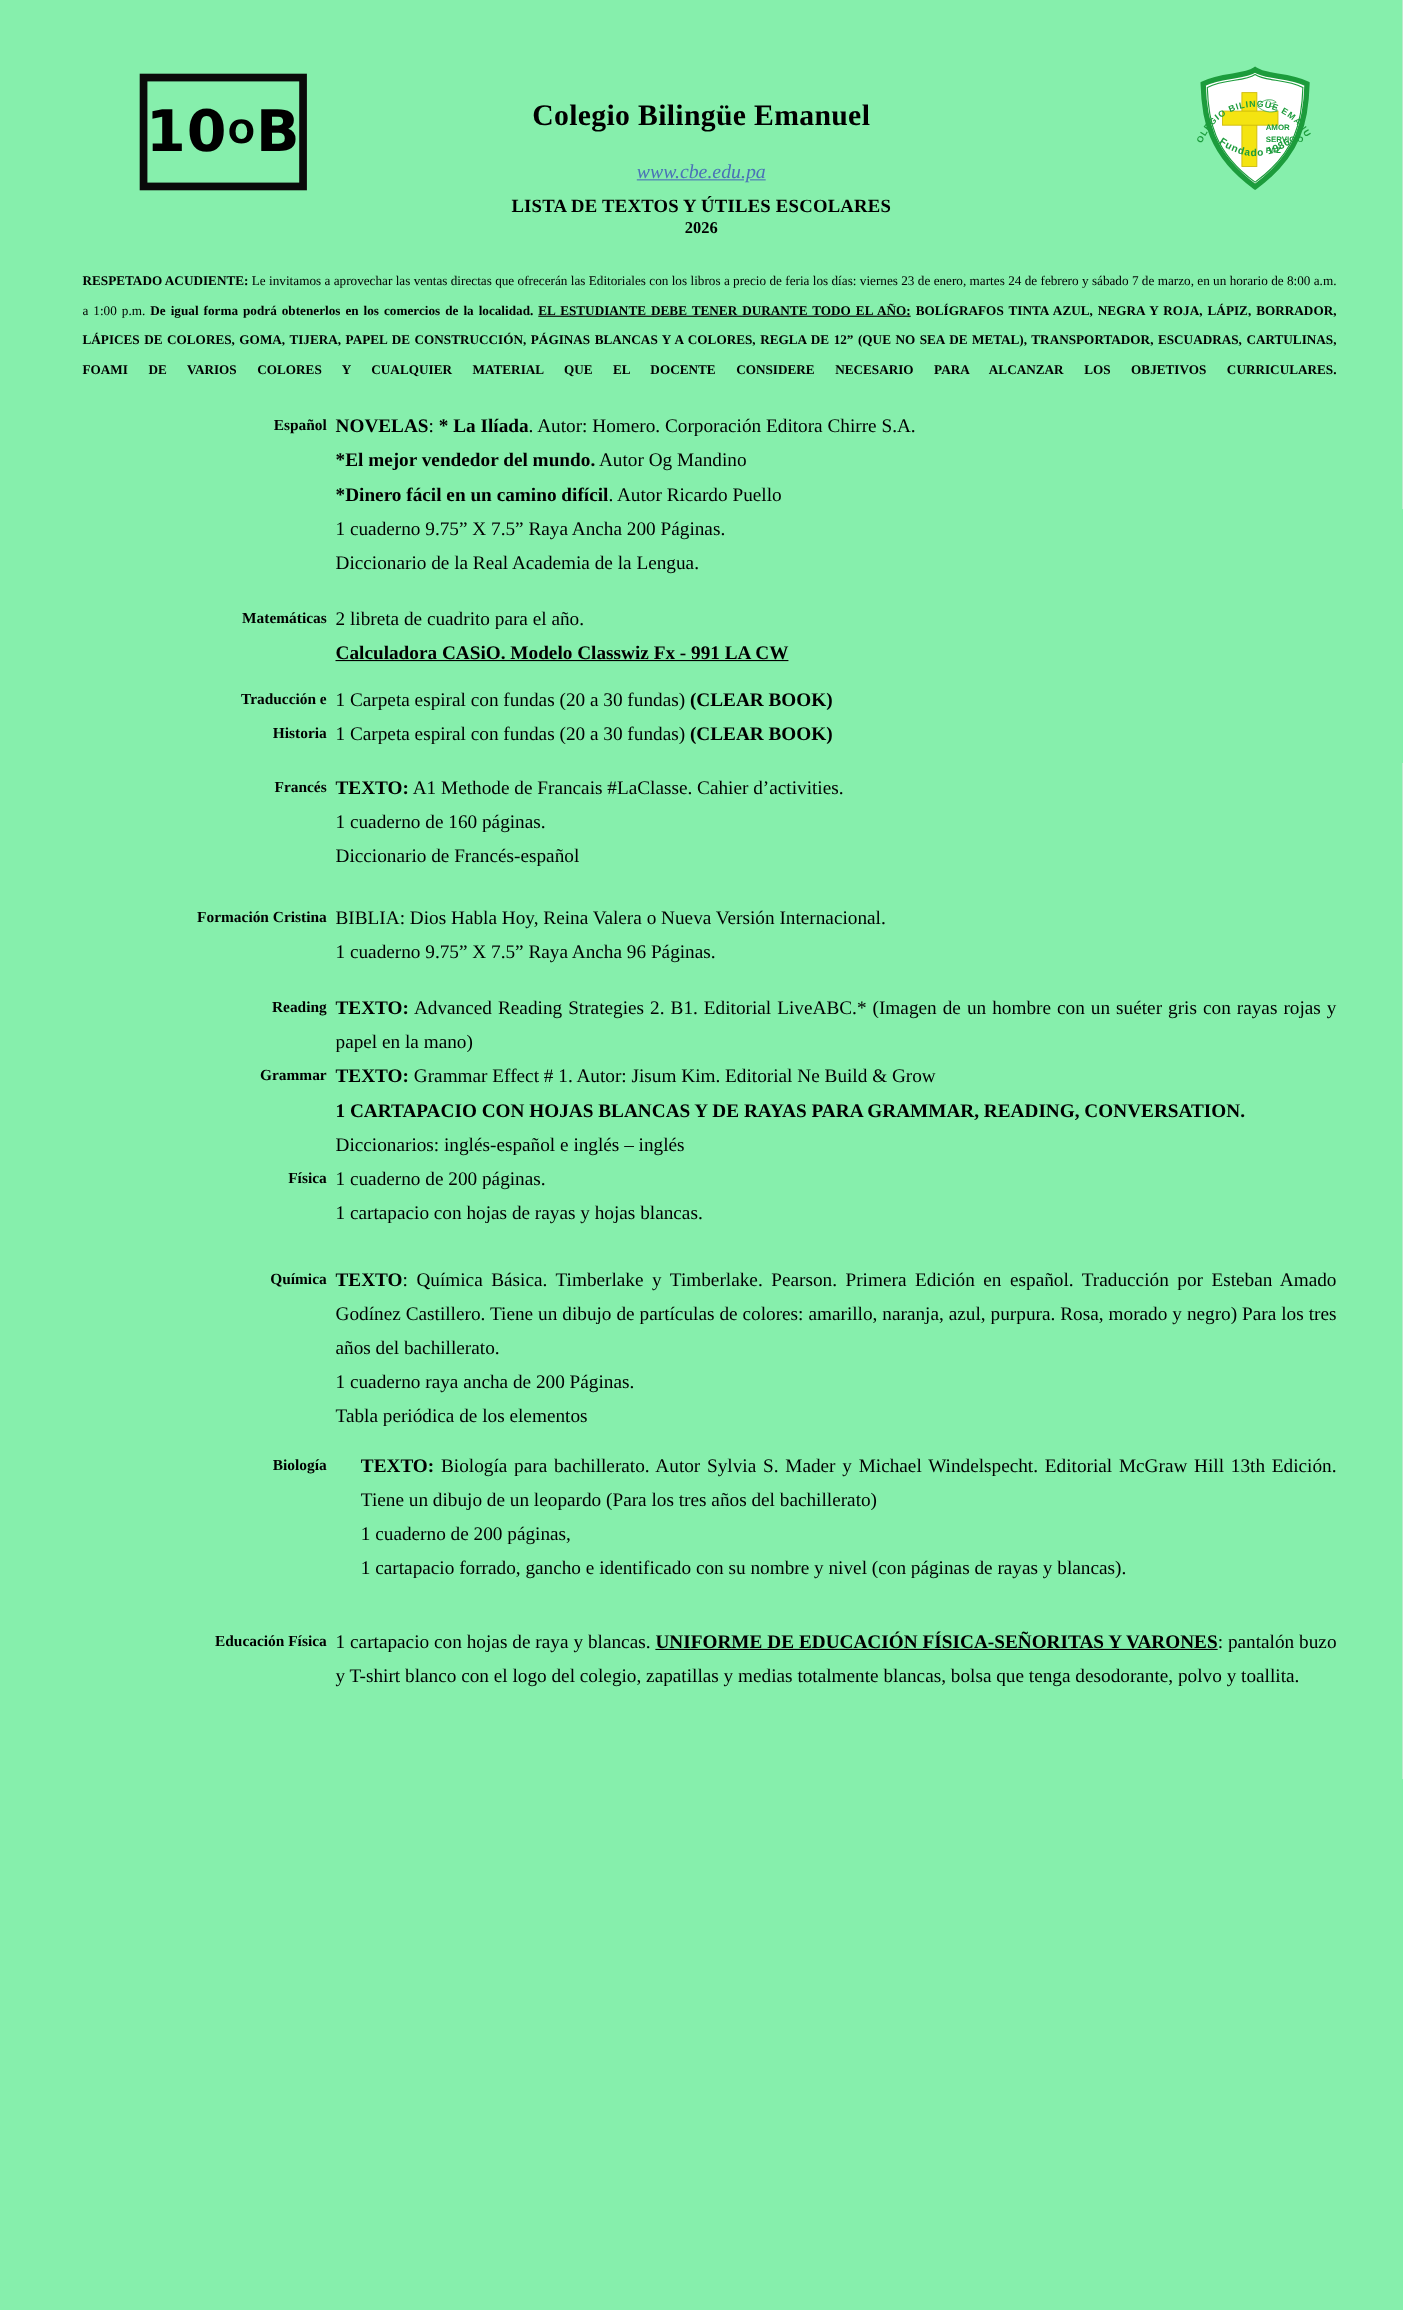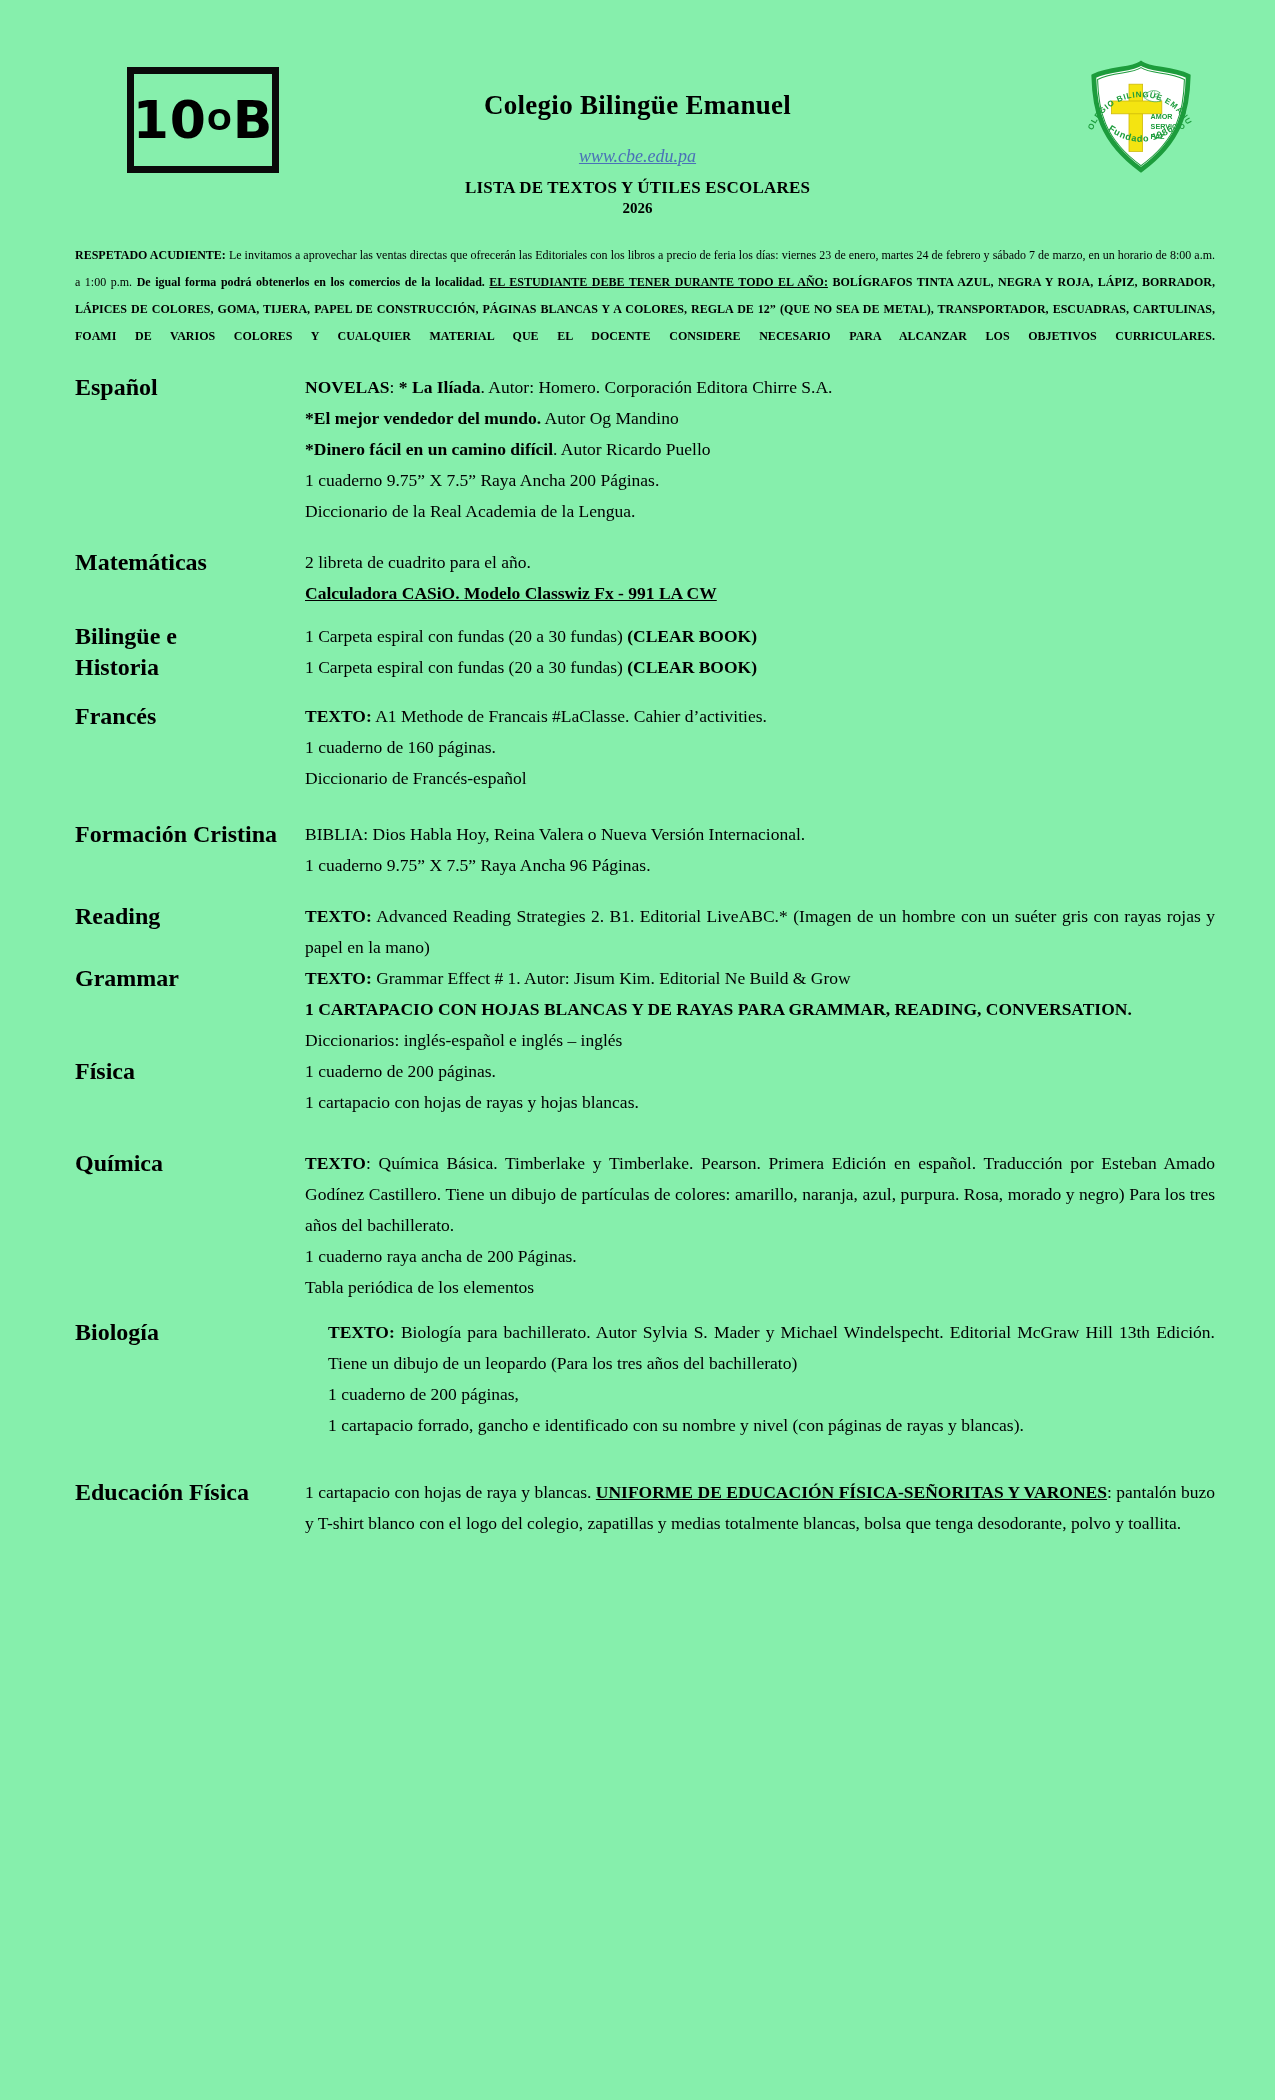--- a/index.html
+++ b/index.html
@@ -49,22 +49,22 @@
   .row{display:grid;grid-template-columns:222px 1fr;column-gap:8px;}
   .row:nth-child(2){margin-top:20px;}
   .row:nth-child(3){margin-top:12px;}
   .row:nth-child(4){margin-top:18px;}
   .row:nth-child(5){margin-top:25px;}
   .row:nth-child(6){margin-top:20px;}
   .row:nth-child(9){margin-top:30px;}
   .row:nth-child(10){margin-top:14px;gap:31px;}
   .row:nth-child(11){margin-top:36px;}
   .label{
-    text-align:left;font-weight:bold;
-    font-size:24px;line-height:31px;
+    text-align:right;font-weight:bold;
+    font-size:14px;line-height:31px;
   }
   .content{font-size:17.5px;}
   .line{line-height:31px;}
   .line.justify{text-align:justify;}
   .b{font-weight:bold;}
   .u{text-decoration:underline;}
 </style>
 </head>
 <body>
 
@@ -138,21 +138,21 @@
         <div class="label">
           <div>Matemáticas</div>
         </div>
         <div class="content">
           <div class="line"><span>2 libreta de cuadrito para el año.</span></div>
           <div class="line"><span class="b u">Calculadora CASiO. Modelo Classwiz Fx - 991 LA CW</span></div>
         </div>
       </div>
       <div class="row">
         <div class="label">
-          <div>Bilingüe e</div>
+          <div>Traducción e</div>
           <div>Historia</div>
         </div>
         <div class="content">
           <div class="line"><span>1 Carpeta espiral con fundas (20 a 30 fundas) </span><span class="b">(CLEAR BOOK)</span></div>
           <div class="line"><span>1 Carpeta espiral con fundas (20 a 30 fundas) </span><span class="b">(CLEAR BOOK)</span></div>
         </div>
       </div>
       <div class="row">
         <div class="label">
           <div>Francés</div>

